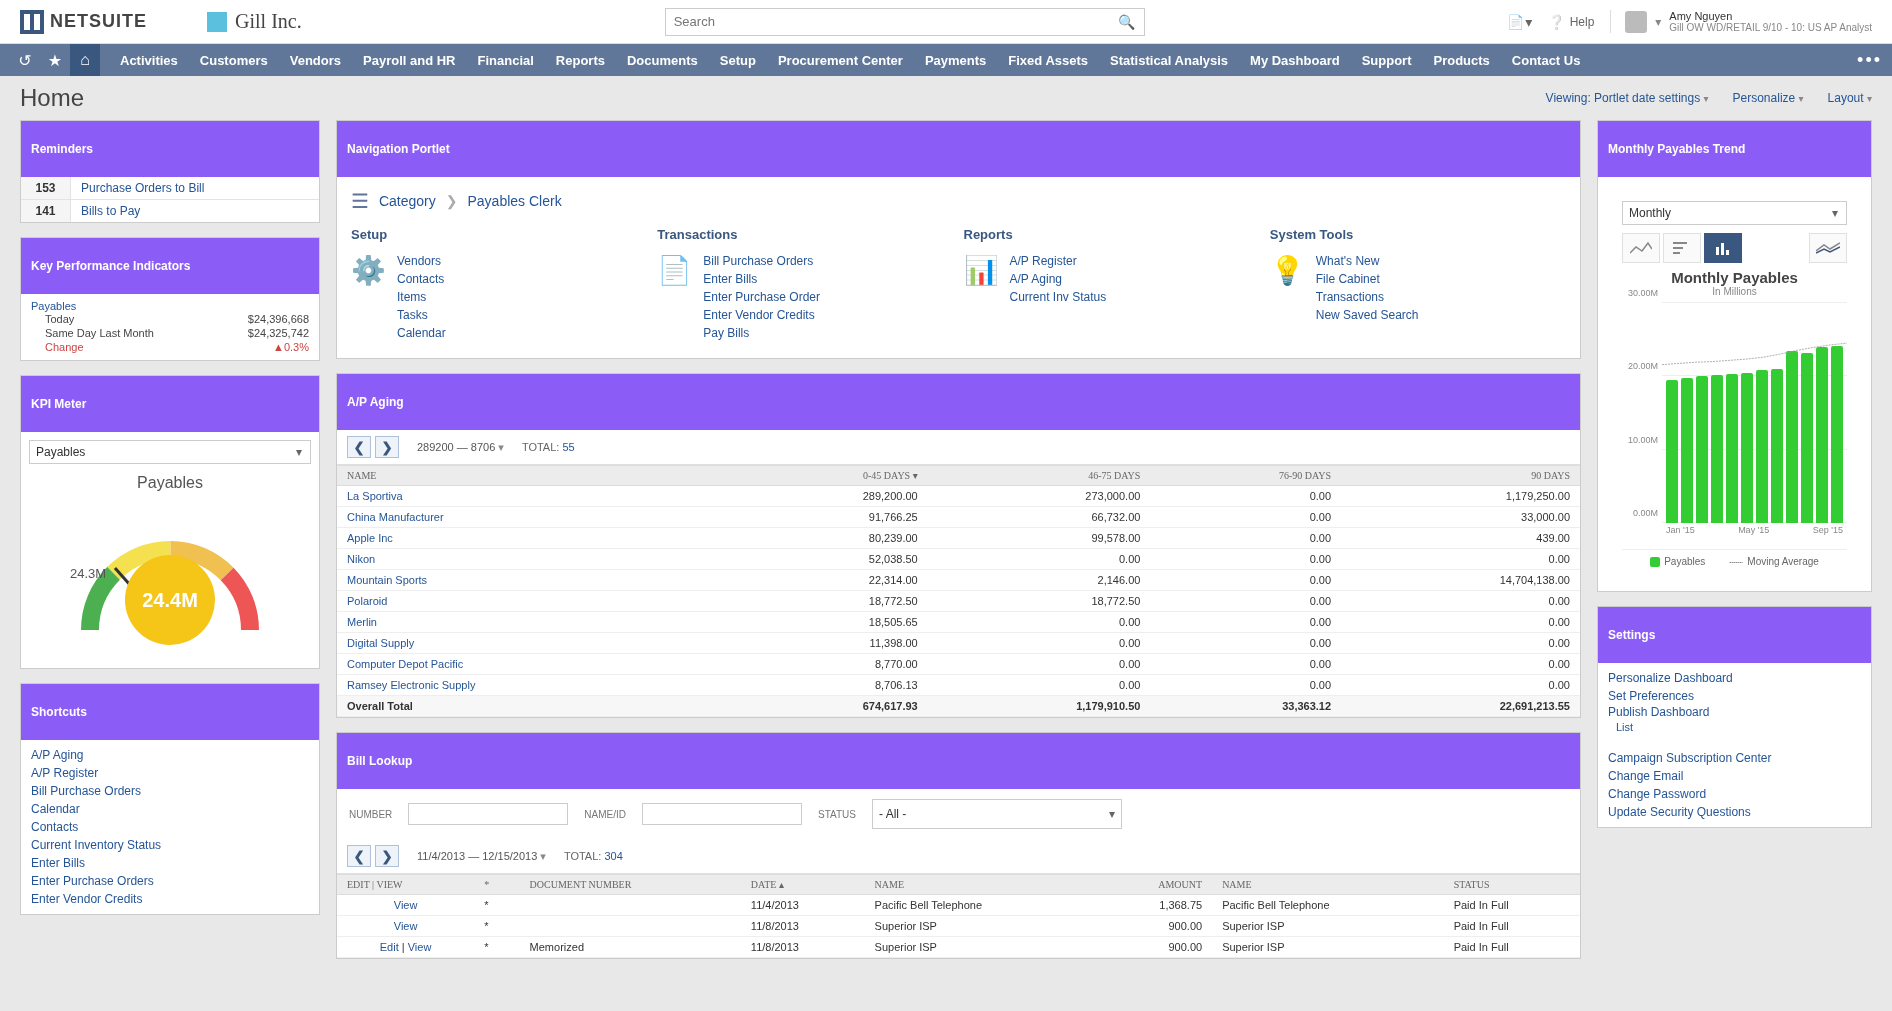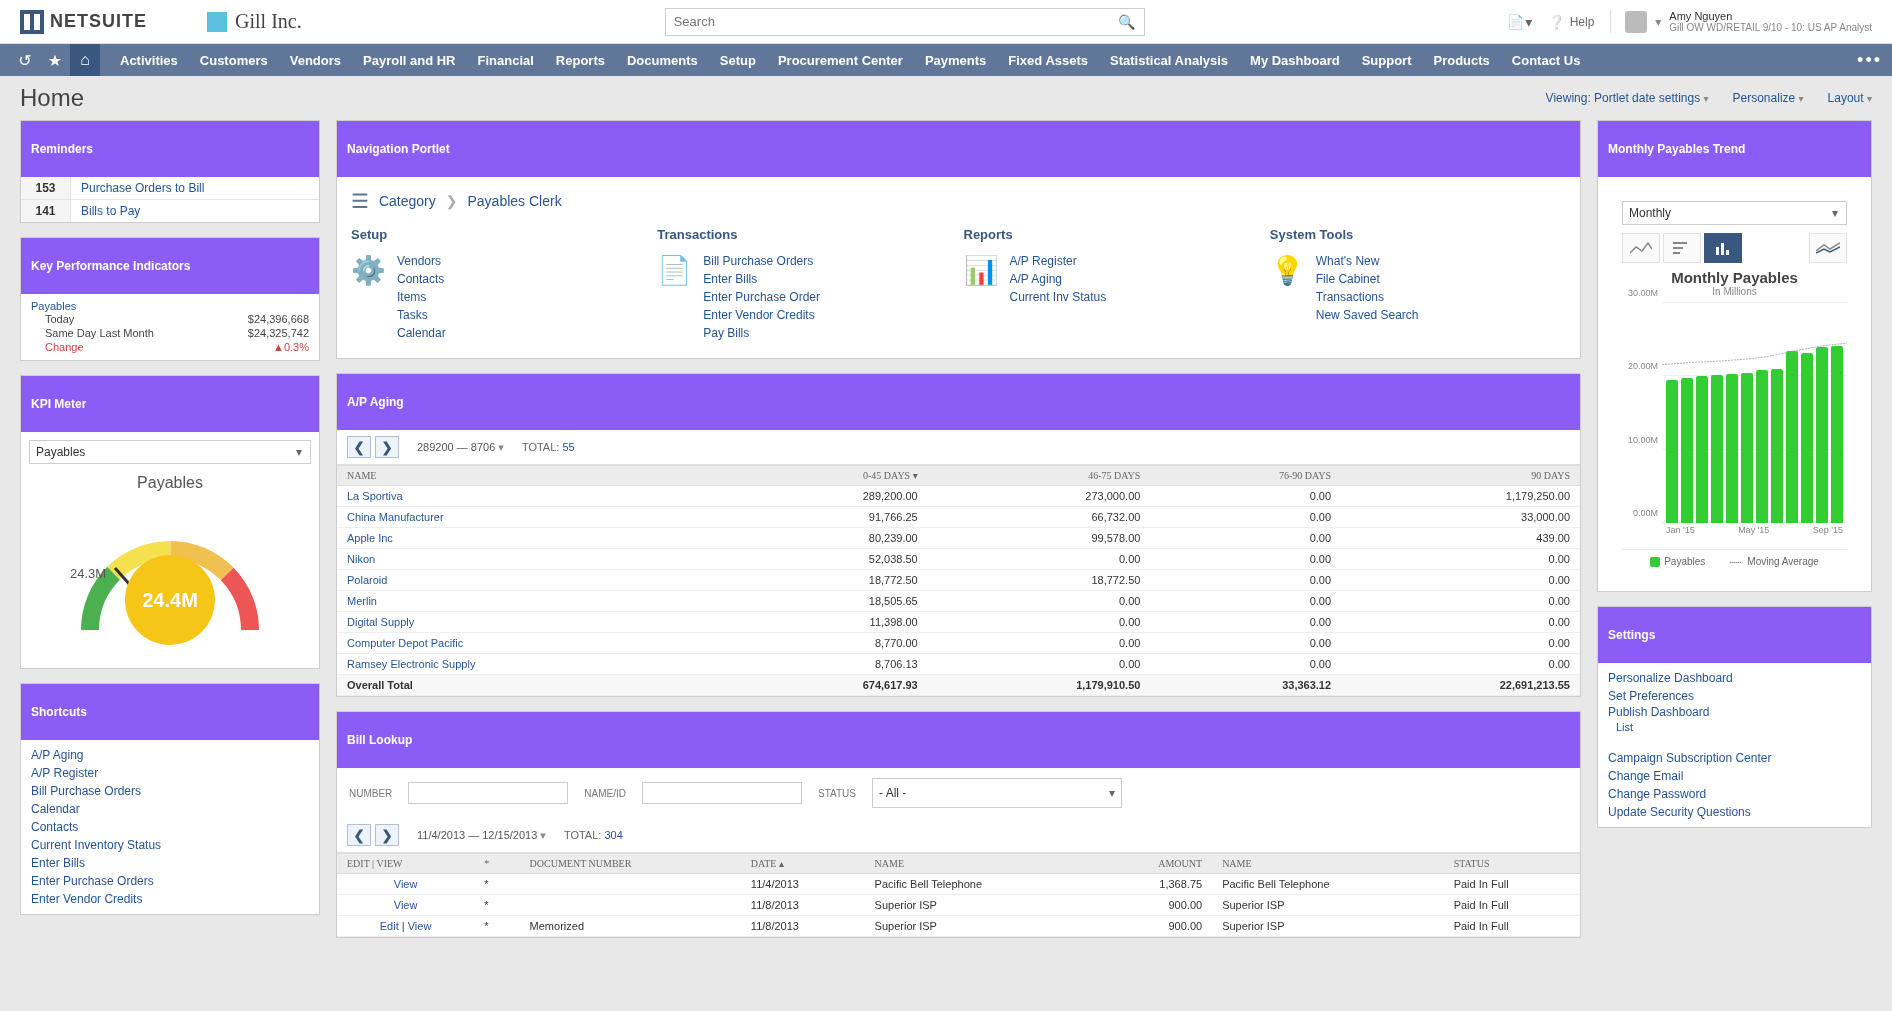--- a/index.html
+++ b/index.html
@@ -403,20 +403,27 @@
               <td>99,578.00</td>
               <td>0.00</td>
               <td>439.00</td>
             </tr>
             <tr>
               <td class="name"><a>Nikon</a></td>
               <td>52,038.50</td>
               <td>0.00</td>
               <td>0.00</td>
               <td>0.00</td>
+            </tr>
+            <tr>
+              <td class="name"><a>Mountain Sports</a></td>
+              <td>22,314.00</td>
+              <td>2,146.00</td>
+              <td>0.00</td>
+              <td>14,704,138.00</td>
             </tr>
             <tr>
               <td class="name"><a>Polaroid</a></td>
               <td>18,772.50</td>
               <td>18,772.50</td>
               <td>0.00</td>
               <td>0.00</td>
             </tr>
             <tr>
               <td class="name"><a>Merlin</a></td>

